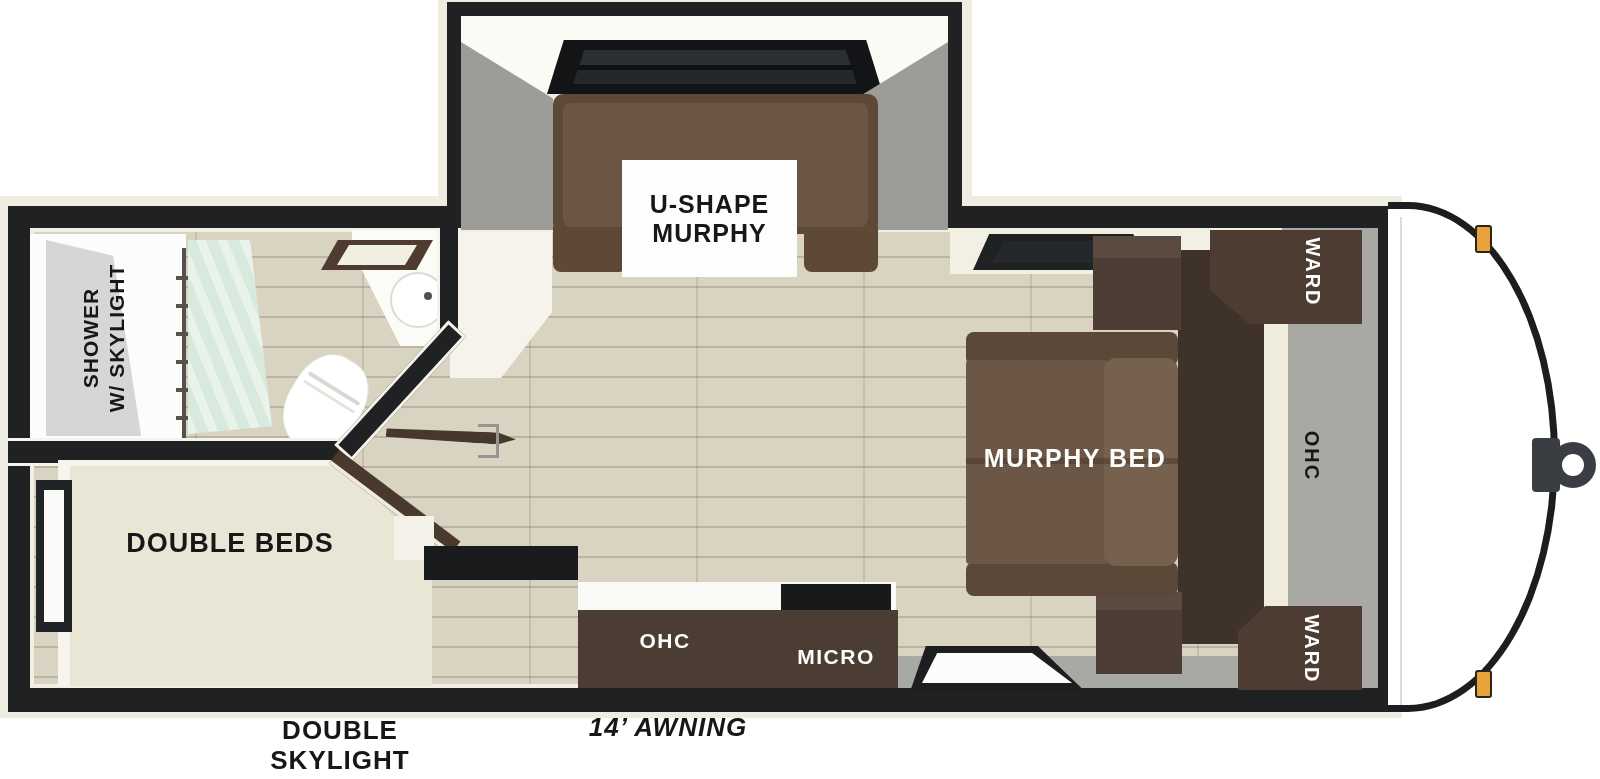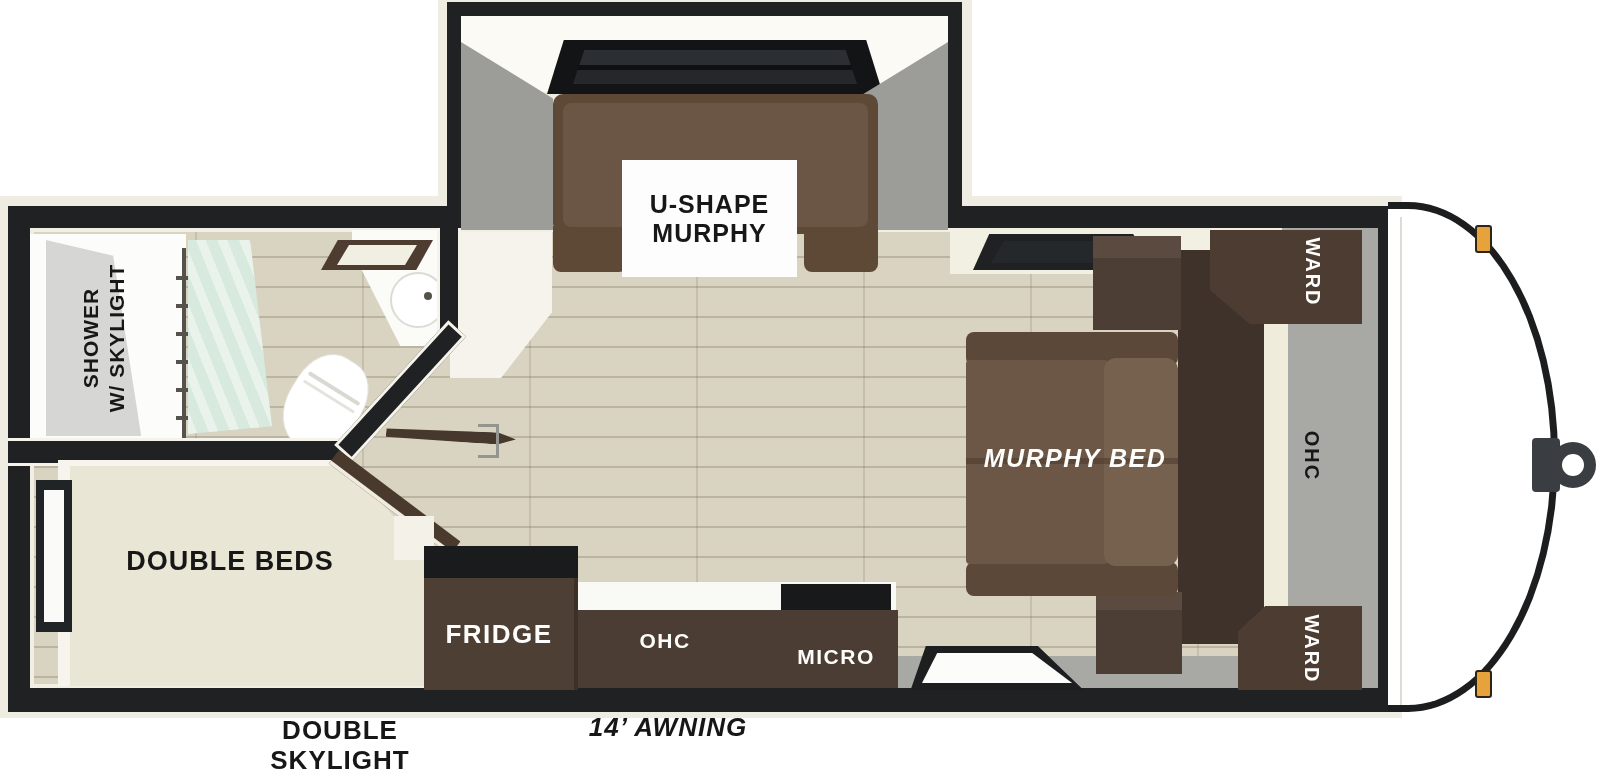--- a/index.html
+++ b/index.html
@@ -114,35 +114,31 @@
 
   <div class="abs" style="left:58px;top:460px;width:374px;height:226px;background:var(--cream-bed);
               border-left:12px solid #f6f4ec;border-top:6px solid #f6f4ec;box-sizing:border-box;
               clip-path:polygon(0 0,282px 0,374px 96px,374px 226px,0 226px);"></div>
   <div class="abs" style="left:339px;top:450px;width:152px;height:13px;background:#4a3a2d;
               transform-origin:left top;transform:rotate(37deg);
               border-bottom:4px solid #efecdf;"></div>
   <div class="abs" style="left:36px;top:480px;width:36px;height:152px;background:#212426;">
     <div class="abs" style="left:8px;top:10px;width:20px;height:132px;background:#fafaf8;"></div>
   </div>
-  <div class="abs flexcol" style="left:105px;top:528px;width:250px;height:66px;">
+  <div class="abs flexcol" style="left:105px;top:528px;width:250px;height:66px;justify-content:space-between;">
     <div class="lbl" style="font-size:27px;line-height:31px;">DOUBLE BEDS</div>
   </div>
 
   <div class="abs" style="left:386px;top:430px;width:130px;height:12px;background:#46382c;transform:rotate(3deg);
               clip-path:polygon(0 15%,86% 0,100% 50%,86% 100%,0 85%);"></div>
   <div class="abs" style="left:478px;top:424px;width:18px;height:28px;border:3px solid #95958f;border-left:none;"></div>
 
   <div class="abs" style="left:394px;top:516px;width:40px;height:44px;background:#f3f1e8;"></div>
 
   <div class="abs" style="left:424px;top:546px;width:154px;height:34px;background:#1a1b1d;"></div>
-  <div class="abs flexc" style="left:424px;top:578px;width:154px;height:112px;background:#4e3f35;
-              border-right:4px solid #3c3028;box-sizing:border-box;">
-    <div class="wlbl" style="font-size:26px;">FRIDGE</div>
-  </div>
 
   <div class="abs" style="left:578px;top:582px;width:318px;height:30px;background:#f9f9f6;"></div>
   <div class="abs" style="left:781px;top:584px;width:110px;height:32px;background:#17191b;"></div>
   <div class="abs" style="left:768px;top:610px;width:128px;height:9px;background:#d4d5d3;"></div>
 
   <div class="abs" style="left:578px;top:610px;width:320px;height:78px;background:var(--dark-cab);">
     <div class="abs flexc" style="left:37px;top:16px;width:100px;height:30px;">
       <div class="wlbl" style="font-size:21px;">OHC</div>
     </div>
     <div class="abs flexc" style="left:198px;top:32px;width:120px;height:30px;">
@@ -164,21 +160,21 @@
   <div class="abs" style="left:1096px;top:592px;width:86px;height:82px;
               background:linear-gradient(180deg,#5a4a3f 0 18px,#4d3e35 18px);"></div>
 
   <div class="abs" style="left:966px;top:332px;width:212px;height:34px;background:var(--armrest);border-radius:8px;"></div>
   <div class="abs" style="left:966px;top:562px;width:212px;height:34px;background:var(--armrest);border-radius:8px;"></div>
   <div class="abs" style="left:966px;top:360px;width:142px;height:204px;border-radius:4px;
               background:linear-gradient(180deg,var(--sofa) 0 98px,#5a4636 98px 104px,var(--sofa) 104px);"></div>
   <div class="abs" style="left:1104px;top:358px;width:74px;height:208px;border-radius:12px;
               background:linear-gradient(180deg,var(--sofa-back) 0 100px,#5f4b3c 100px 106px,var(--sofa-back) 106px);"></div>
   <div class="abs flexc" style="left:980px;top:444px;width:190px;height:28px;">
-    <div class="wlbl" style="font-size:25px;font-style:italic;">MURPHY BED</div>
+    <div class="wlbl" style="font-size:25px;">MURPHY BED</div>
   </div>
 
   <div class="abs" style="left:1210px;top:230px;width:152px;height:94px;background:#4c3c32;
               clip-path:polygon(0 0,100% 0,100% 100%,26% 100%,0 64%);"></div>
   <div class="abs" style="left:1238px;top:606px;width:124px;height:84px;background:#4c3c32;
               clip-path:polygon(0 30%,22% 0,100% 0,100% 100%,0 100%);"></div>
 
   <div class="abs flexc" style="left:1268px;top:260px;width:90px;height:24px;transform:rotate(90deg);">
     <div class="wlbl" style="font-size:20px;letter-spacing:2px;">WARD</div>
   </div>

